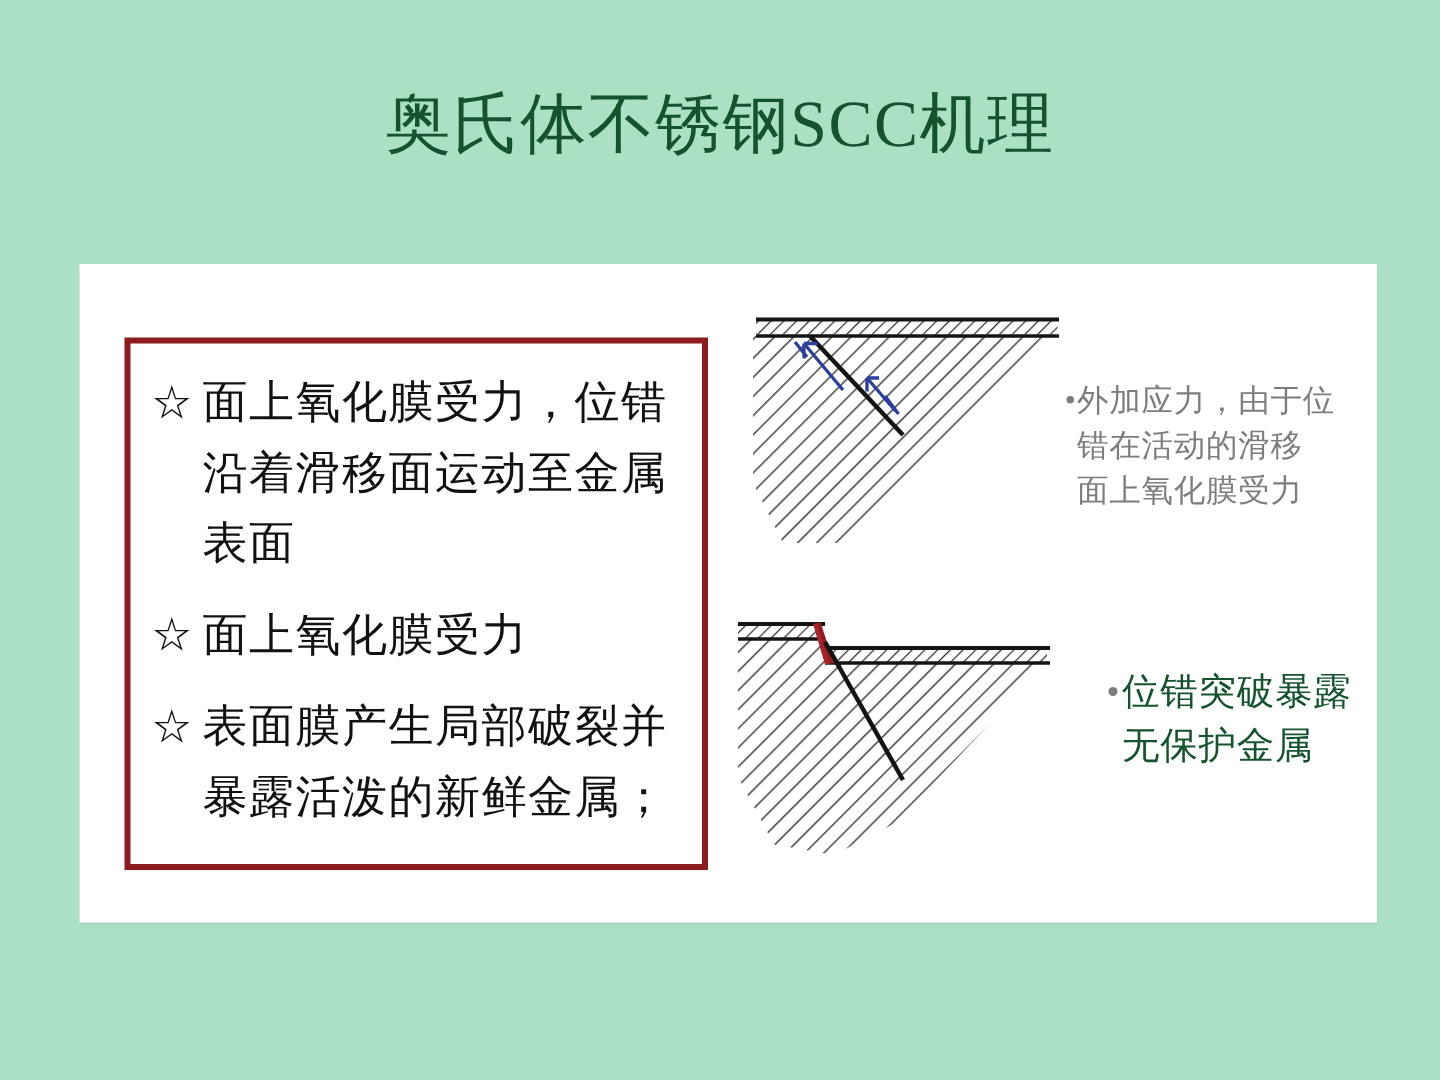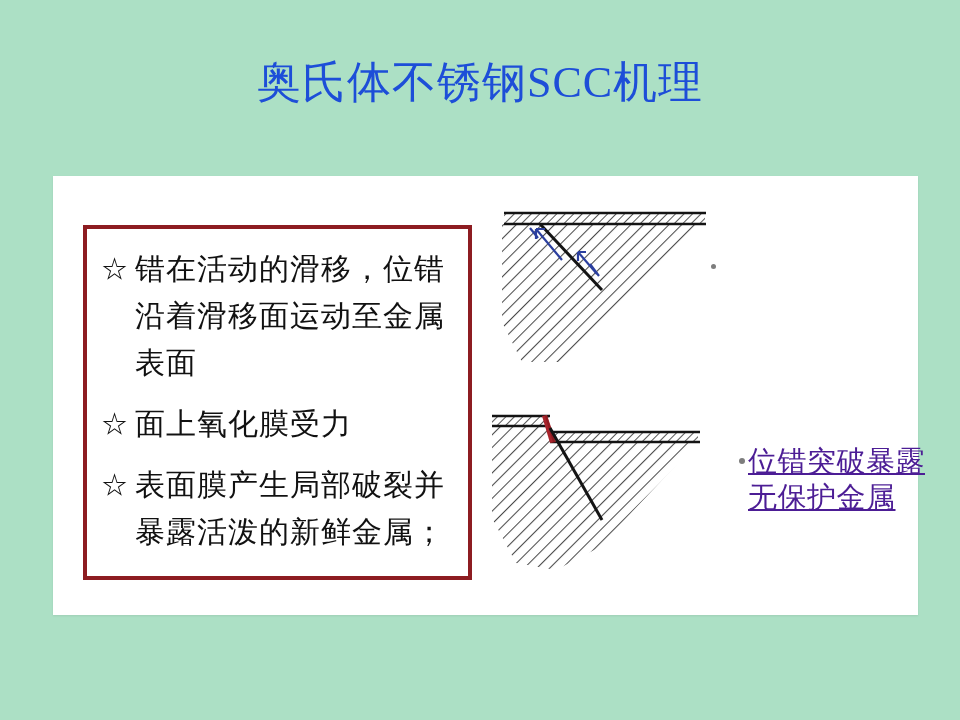--- a/index.html
+++ b/index.html
@@ -19,21 +19,21 @@
   
   #slide-title {
     position: absolute;
     left: 0;
     top: 55px;
     width: 960px;
     text-align: center;
     font-size: 44px;
     line-height: 56px;
     letter-spacing: 1px;
-    color: #1d4ed8;
+    color: #14532d;
     font-family: "Liberation Serif", "DejaVu Serif", serif;
     font-weight: 400;
     white-space: nowrap;
   }
 
   
   #content-panel {
     position: absolute;
     left: 53px;
     top: 176px;
@@ -97,24 +97,23 @@
     left: 218px;
     top: 50px;
     width: 200px;
     font-size: 21px;
     line-height: 30px;
   }
   #caption-bottom {
     left: 258px;
     top: 45px;
     width: 200px;
-    font-size: 29px;
+    font-size: 25px;
     line-height: 36px;
-    color: #4c1d95;
-    text-decoration: underline;
+    color: #14532d;
   }
   .caption-bullet {
     position: absolute;
     border-radius: 50%;
     background: #7d7d7d;
   }
   #caption-top-dot {
     left: 211px; top: 62px; width: 5px; height: 5px;
   }
   #caption-bottom-dot {
@@ -125,21 +124,21 @@
 <body>
 
 <div id="slide-title">奥氏体不锈钢SCC机理</div>
 
 <div id="content-panel">
 
   <div id="bullet-box">
 
     <div class="bullet-item">
       <span class="bullet-star">☆</span>
-      <span class="bullet-text">错在活动的滑移，位错沿着滑移面运动至金属表面</span>
+      <span class="bullet-text">面上氧化膜受力，位错沿着滑移面运动至金属表面</span>
     </div>
 
     <div class="bullet-item">
       <span class="bullet-star">☆</span>
       <span class="bullet-text">面上氧化膜受力</span>
     </div>
 
     <div class="bullet-item">
       <span class="bullet-star">☆</span>
       <span class="bullet-text">表面膜产生局部破裂并暴露活泼的新鲜金属；</span>
@@ -173,20 +172,23 @@
         <line x1="30" y1="26" x2="38" y2="36"></line>
       </g>
       <g stroke="#2b3f9e" stroke-width="2.2" fill="none">
         <line x1="78" y1="50" x2="97" y2="72"></line>
         <path d="M 78,50 L 86,50 M 78,50 L 78,59"></path>
         <line x1="90" y1="62" x2="99" y2="74"></line>
       </g>
     </svg>
 
     <span class="caption-bullet" id="caption-top-dot"></span>
+    <div class="caption" id="caption-top">外加应力，由于位
+错在活动的滑移
+面上氧化膜受力</div>
   </div>
 
   <div class="diagram-block" id="diagram-bottom">
 
     <svg class="fig" width="250" height="175" viewBox="0 0 250 175">
       <defs>
         <pattern id="hatchB" width="9" height="9" patternUnits="userSpaceOnUse" patternTransform="rotate(45)">
           <line x1="0" y1="0" x2="0" y2="9" stroke="#4a4a4a" stroke-width="2.1"></line>
         </pattern>
         <pattern id="hatchFilmB" width="6" height="6" patternUnits="userSpaceOnUse" patternTransform="rotate(45)">

